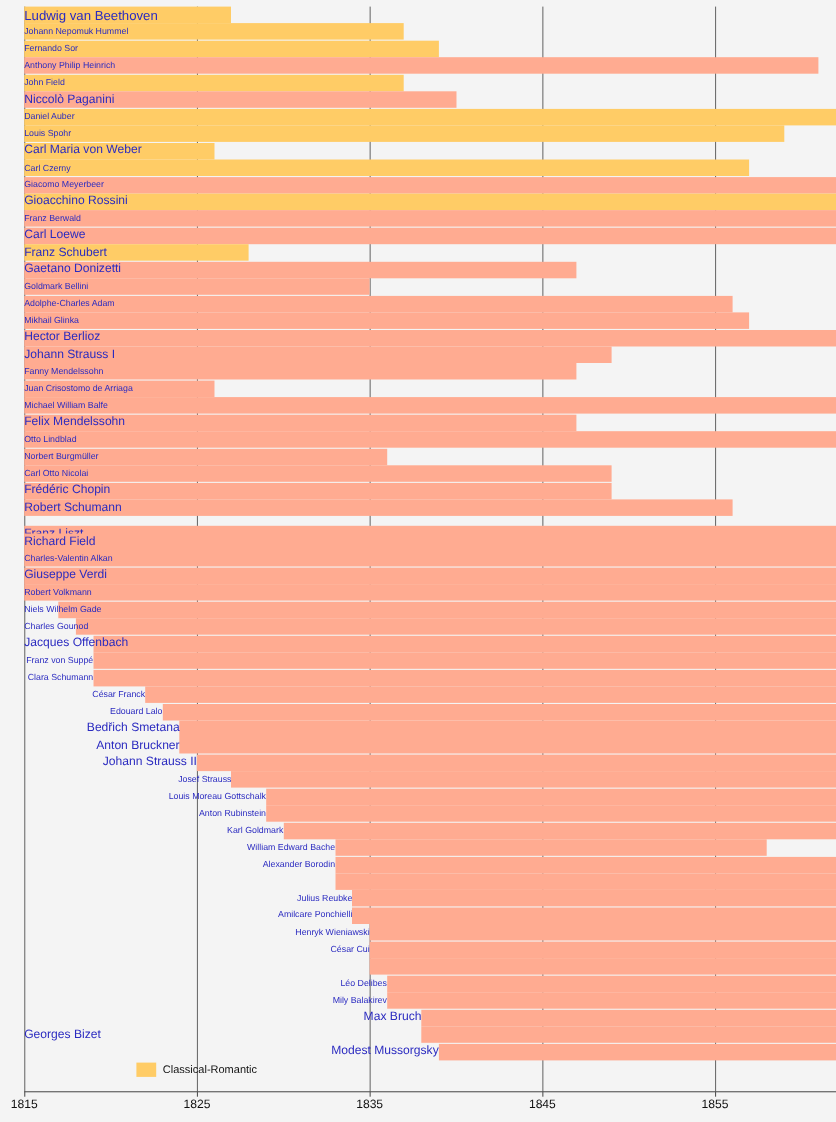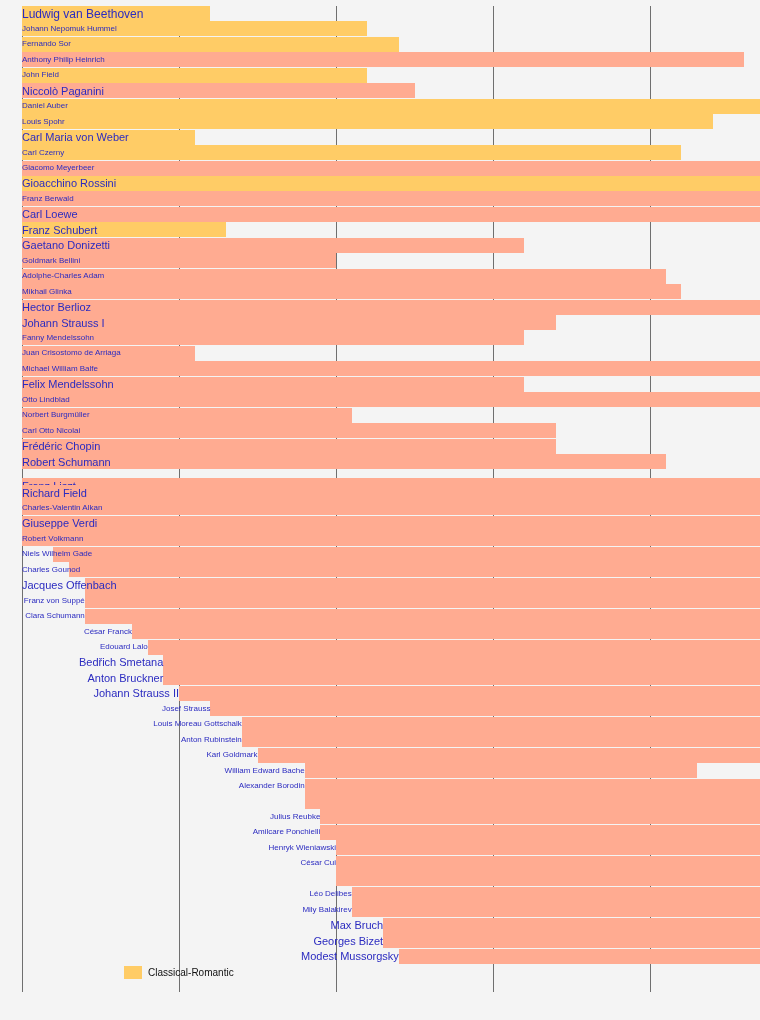--- a/index.html
+++ b/index.html
@@ -348,25 +348,40 @@
         <div class="bar-row" style="top: 896.194px;">
           <div class="bar" style="left: 329.745px; width: 408.255px; background: rgb(255, 171, 145);"></div>
           <div class="bar-label" style="left: 0px; font-size: 8px; width: 329.745px; text-align: right;">Mily Balakirev</div>
         </div>
         <div class="bar-row" style="top: 911.645px;">
           <div class="bar" style="left: 361.149px; width: 376.851px; background: rgb(255, 171, 145);"></div>
           <div class="bar-label" style="left: 0px; font-size: 11px; width: 361.149px; text-align: right;">Max Bruch</div>
         </div>
         <div class="bar-row" style="top: 927.097px;">
           <div class="bar" style="left: 361.149px; width: 376.851px; background: rgb(255, 171, 145);"></div>
-          <div class="bar-label" style="left: 0px; font-size: 11px; width: 361.149px; text-align: right;">Georges Bizet</div>
+          <div class="bar-label" style="left: 0px; font-size: 11px; width: 361.149px; ">Georges Bizet</div>
         </div>
         <div class="bar-row" style="top: 942.548px;">
           <div class="bar" style="left: 376.851px; width: 361.149px; background: rgb(255, 171, 145);"></div>
           <div class="bar-label" style="left: 0px; font-size: 11px; width: 376.851px; text-align: right;">Modest Mussorgsky</div>
         </div>
       </div>
     <div class="legend" id="legend" style="left: 102.064px; top: 960px;">
         <span class="legend-swatch" style="background: rgb(255, 204, 102);"></span>
         <span class="legend-text">Classical-Romantic</span>
       </div>
   </div>
+  <div id="axis">
+    <div id="axis-line"></div>
+    <div id="ticks">
+        <div class="tick" style="left: 22px;"></div>
+        <div class="tick-label" style="left: 22px;">1815</div>
+        <div class="tick" style="left: 179.021px;"></div>
+        <div class="tick-label" style="left: 179.021px;">1825</div>
+        <div class="tick" style="left: 336.043px;"></div>
+        <div class="tick-label" style="left: 336.043px;">1835</div>
+        <div class="tick" style="left: 493.064px;"></div>
+        <div class="tick-label" style="left: 493.064px;">1845</div>
+        <div class="tick" style="left: 650.085px;"></div>
+        <div class="tick-label" style="left: 650.085px;">1855</div>
+      </div>
+  </div>
 </div>
 
 </body></html>

